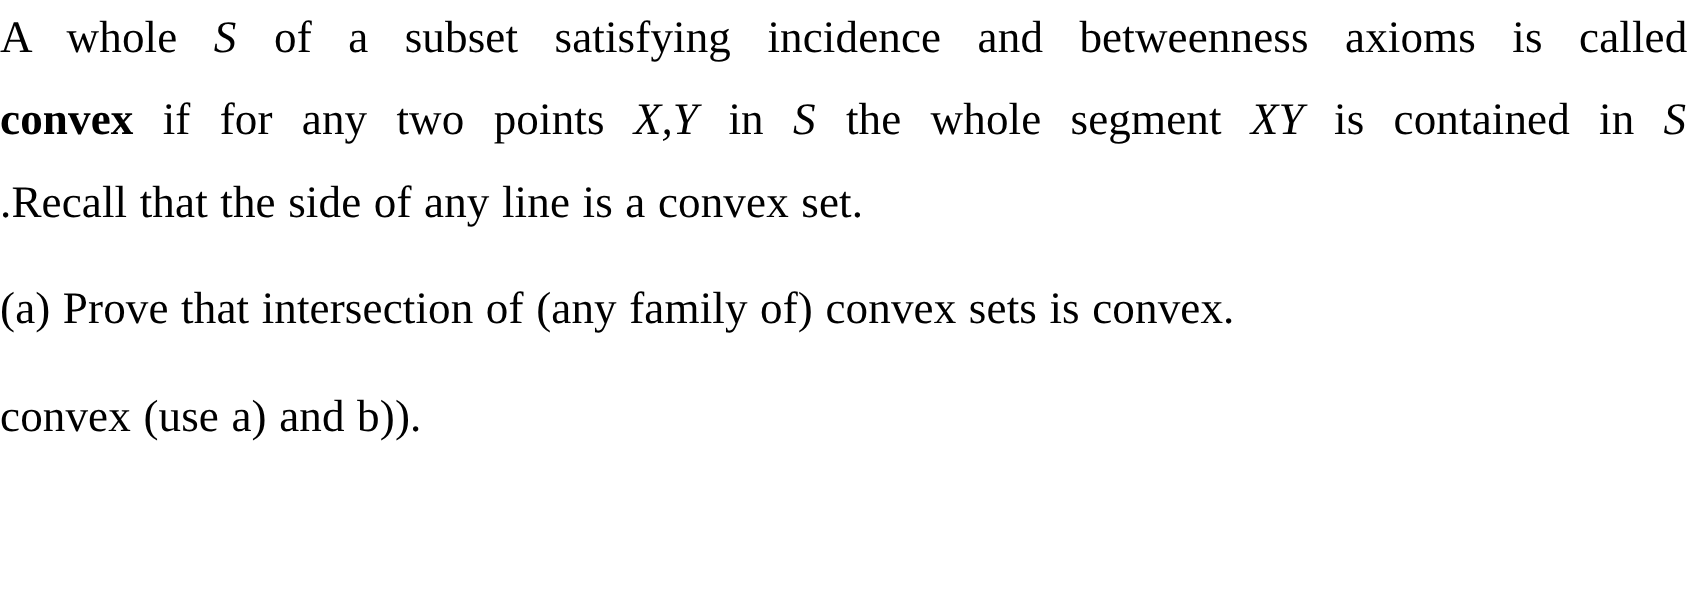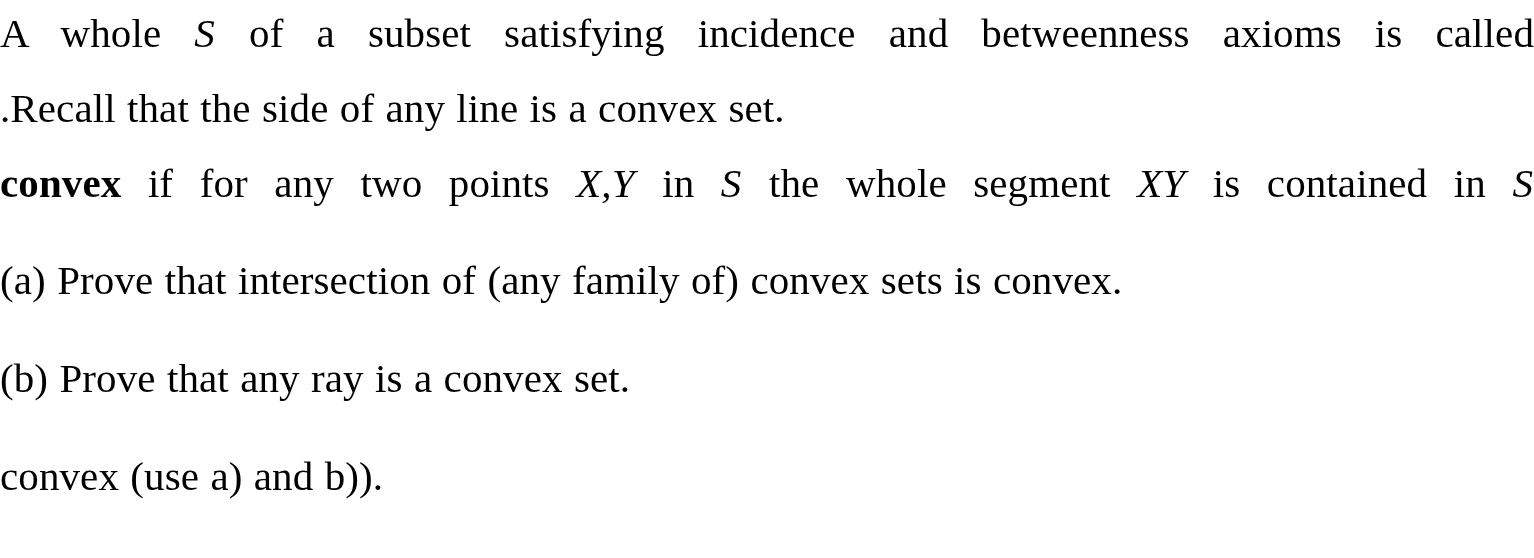--- a/index.html
+++ b/index.html
@@ -77,26 +77,25 @@
 </style>
 </head>
 <body>
 
 <div class="page">
 
   <div class="para para-intro">
 
     <span class="ln"><span>A whole </span><span class="mathit">S</span><span> of a subset satisfying incidence and betweenness axioms is called</span></span>
 
+    <span class="ln"><span class="bold">convex</span><span> if for any two points </span><span class="mathit">X,Y</span><span> in </span><span class="mathit">S</span><span> the whole segment </span><span class="mathit">XY</span><span> is contained in </span><span class="mathit">S</span></span>
+
     <span class="ln last">.Recall that the side of any line is a convex set.</span>
-
-    <span class="ln"><span class="bold">convex</span><span> if for any two points </span><span class="mathit">X,Y</span><span> in </span><span class="mathit">S</span><span> the whole segment </span><span class="mathit">XY</span><span> is contained in </span><span class="mathit">S</span></span>
   </div>
 
   <div class="para para-item gap-a">(a) Prove that intersection of (any family of) convex sets is convex.</div>
 
-  <div class="para para-item gap-b">(b) Prove that any ray is a convex set.</div>
 
   <div class="para para-item gap-c">
     <span style="display:block">convex (use a) and b)).</span>
   </div>
 
 </div>
 
 </body></html>

